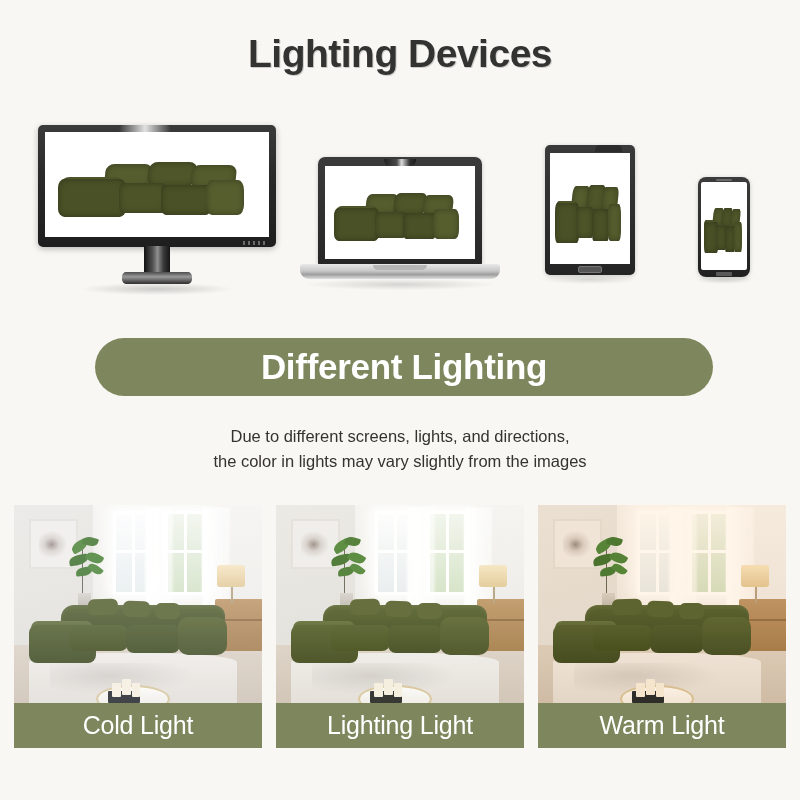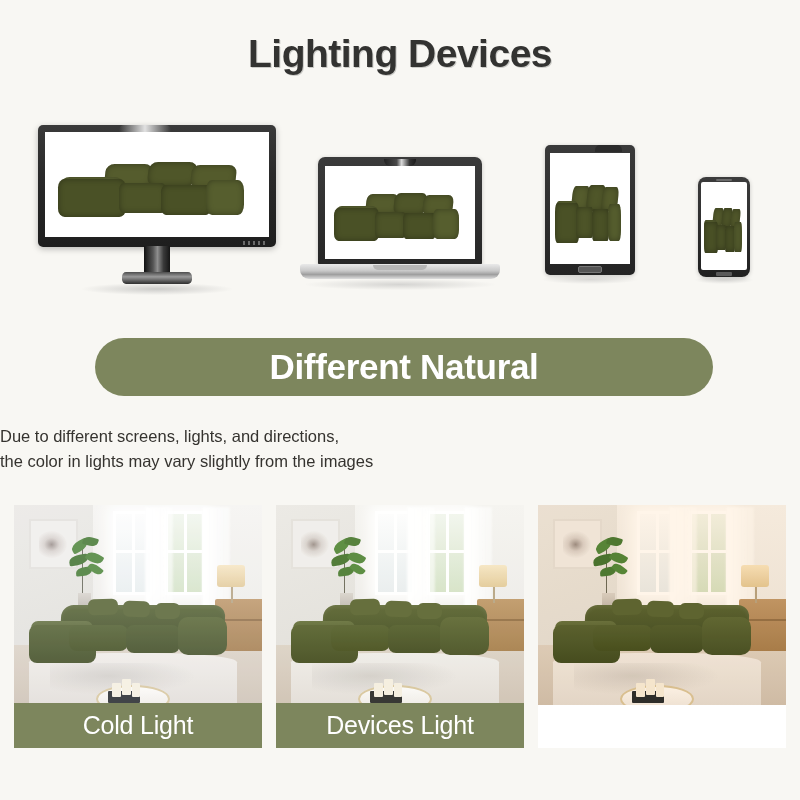--- a/index.html
+++ b/index.html
@@ -243,20 +243,21 @@
     font-weight: bold;
     letter-spacing: -0.3px;
   }
 
   
   .disclaimer {
     position: absolute;
     top: 424px;
     left: 0;
     width: 800px;
+    text-align: center;
     color: #35332f;
     font-size: 16.5px;
     line-height: 25px;
   }
 
   
   .panels {
     position: absolute;
     left: 14px;
     top: 505px;
@@ -525,21 +526,21 @@
         </div>
       </div>
       <div class="phone-home"></div>
     </div>
     <div class="phone-shadow"></div>
   </div>
 
 </div>
 
 <div class="lighting-pill">
-  <div class="lighting-pill-text">Different Natural</div>
+  <div class="lighting-pill-text">Different Lighting</div>
 </div>
 
 <div class="disclaimer">
   <div>Due to different screens, lights, and directions,</div>
   <div>the color in lights may vary slightly from the images</div>
 </div>
 
 <div class="panels">
 
   <div class="panel">
@@ -621,21 +622,21 @@
         <div class="sofa-arm"></div>
         <div class="table"></div>
         <div class="tray"></div>
         <div class="candle c1"></div>
         <div class="candle c2"></div>
         <div class="candle c3"></div>
       </div>
       <div class="tone-natural"></div>
     </div>
     <div class="panel-label">
-      <span>Devices Light</span>
+      <span>Lighting Light</span>
     </div>
   </div>
 
   <div class="panel">
     <div class="panel-photo">
       <div class="room">
         <div class="wall-left"></div>
         <div class="wall-back"></div>
         <div class="floor"></div>
         <div class="art"></div>
@@ -665,15 +666,18 @@
         <div class="sofa-seat-b"></div>
         <div class="sofa-arm"></div>
         <div class="table"></div>
         <div class="tray"></div>
         <div class="candle c1"></div>
         <div class="candle c2"></div>
         <div class="candle c3"></div>
       </div>
       <div class="tone-warm"></div>
     </div>
+    <div class="panel-label">
+      <span>Warm Light</span>
+    </div>
   </div>
 
 </div>
 
 </body></html>

